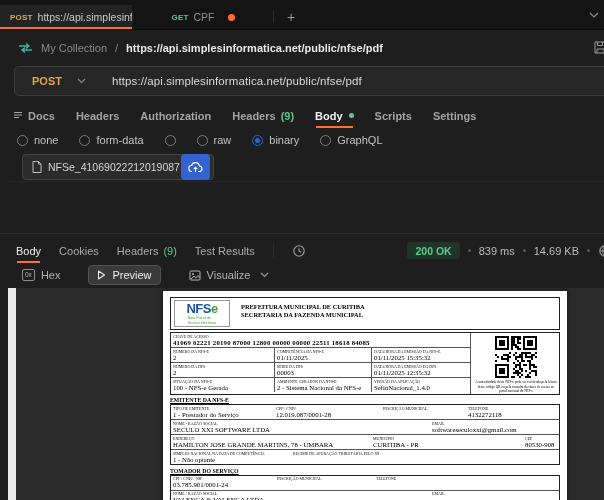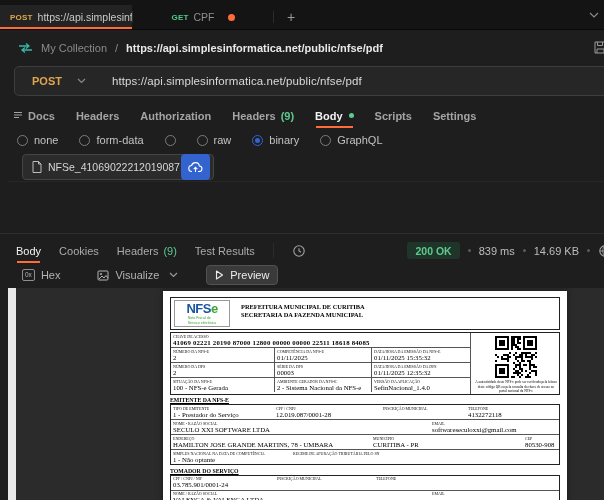--- a/index.html
+++ b/index.html
@@ -279,36 +279,36 @@
         <path d="M1.8 7h10.4M7 1.8c-3 3-3 7.4 0 10.4M7 1.8c3 3 3 7.4 0 10.4" stroke="#a2a2a2" fill="none" stroke-width="0.9"></path>
       </svg>
     </span>
   </div>
 
   <div class="resp-toolbar">
     <div class="tool">
       <span class="hexic">0x</span>
       <span>Hex</span>
     </div>
+    <div class="tool active">
+      <svg width="9" height="10" viewBox="0 0 9 10">
+        <path d="M1.5 1l6 4-6 4z" fill="none" stroke="#ededed" stroke-width="1.1" stroke-linejoin="round"></path>
+      </svg>
+      <span>Preview</span>
+    </div>
     <div class="tool">
       <svg width="12" height="11" viewBox="0 0 12 11">
         <rect x="1" y="1" width="10" height="9" rx="1" fill="none" stroke="#b3b3b3"></rect>
         <circle cx="4" cy="4" r="1" fill="#b3b3b3"></circle>
         <path d="M2 9l3-3 2 2 2-2.5 2 2.5" fill="none" stroke="#b3b3b3"></path>
       </svg>
       <span>Visualize</span>
       <svg class="chev" width="9" height="6" viewBox="0 0 9 6">
         <path d="M1 1l3.5 3.5L8 1" stroke="#9a9a9a" fill="none" stroke-width="1.2"></path>
       </svg>
-    </div>
-    <div class="tool active">
-      <svg width="9" height="10" viewBox="0 0 9 10">
-        <path d="M1.5 1l6 4-6 4z" fill="none" stroke="#ededed" stroke-width="1.1" stroke-linejoin="round"></path>
-      </svg>
-      <span>Preview</span>
     </div>
   </div>
 
   <div class="preview">
     <div class="white-strip"></div>
     <div class="pdf-page">
       <div class="pdf-inner">
 
         <div class="hd">
           <div class="logo">

